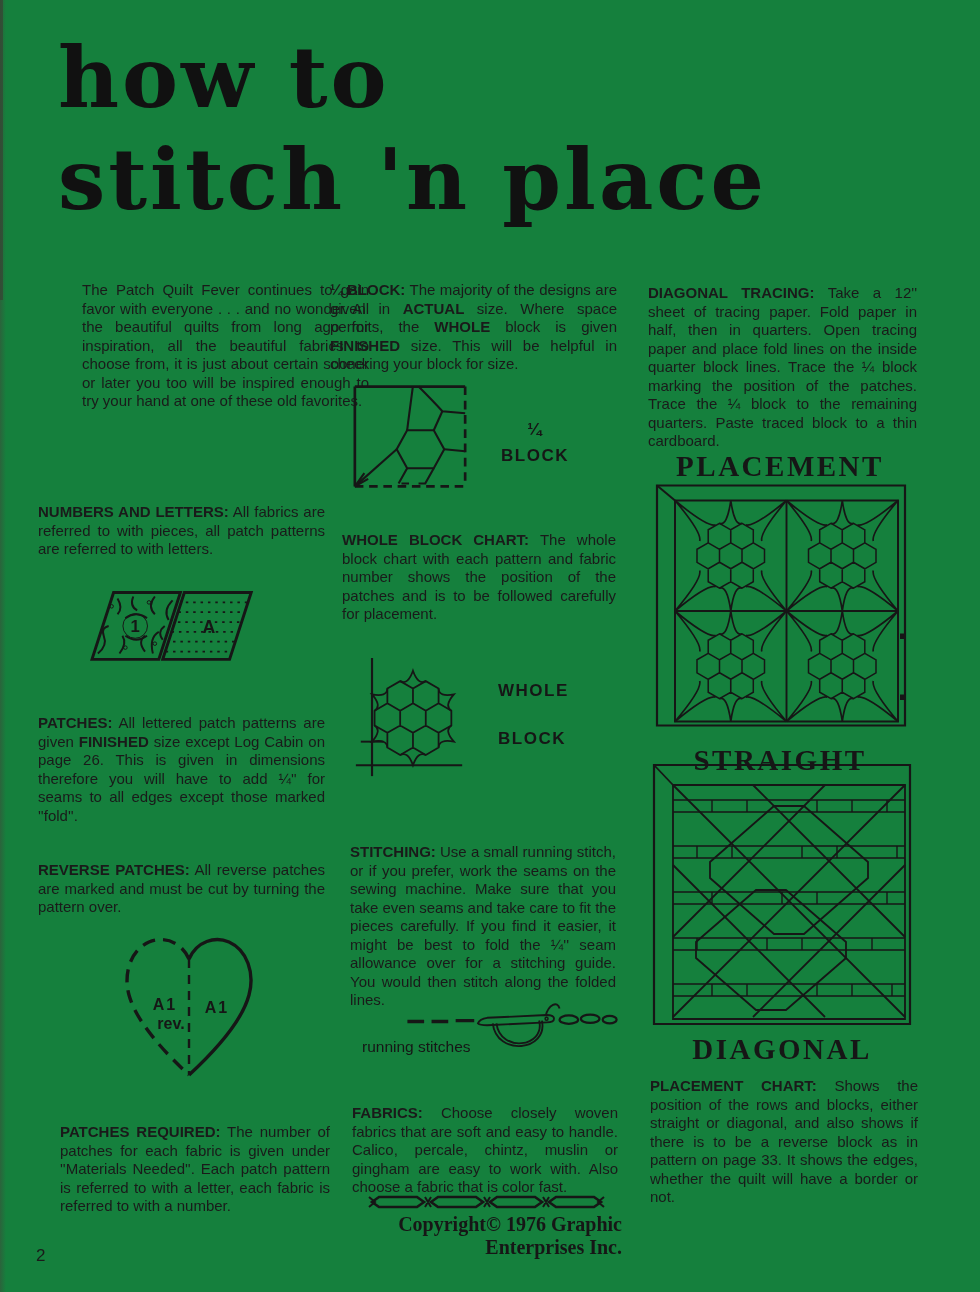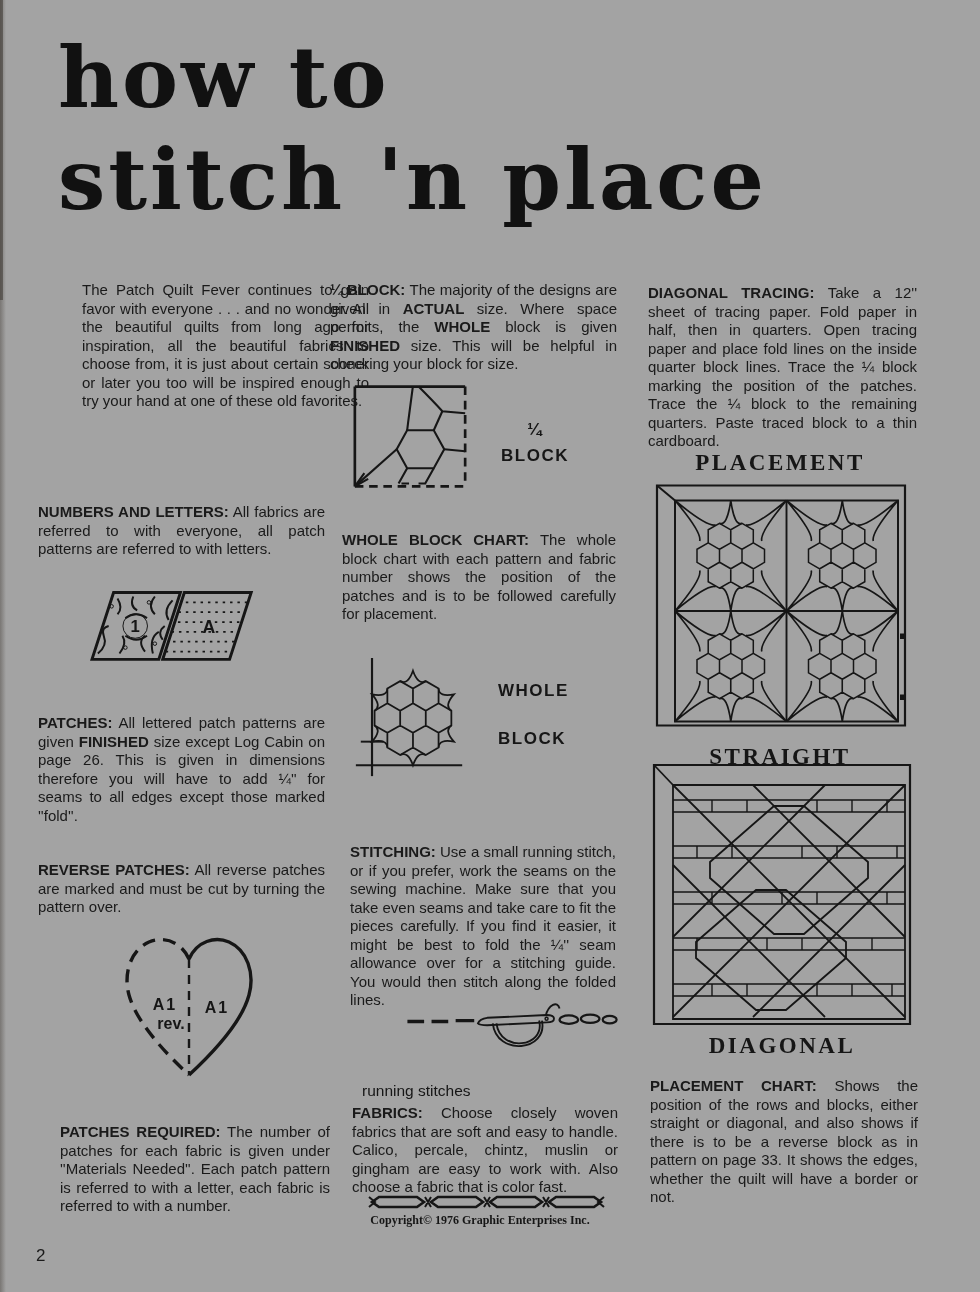--- a/index.html
+++ b/index.html
@@ -1,51 +1,51 @@
 <!DOCTYPE html>
 <html><head>
 <meta charset="utf-8">
 <style>
   html,body{margin:0;padding:0;}
   body{background:#6b6b6b;}
-  .page{position:relative;width:980px;height:1292px;background:#a3a3a3;overflow:hidden;
+  .page{position:relative;width:980px;height:1292px;background:#15803d;overflow:hidden;
         font-family:"Liberation Sans",sans-serif;color:#1a1a1a;}
   .edge-shadow{position:absolute;left:0;top:0;bottom:0;width:6px;
         background:linear-gradient(90deg,rgba(70,64,58,.45),rgba(70,64,58,0));}
   .edge-shadow-top{position:absolute;left:0;top:0;height:300px;width:3px;background:rgba(60,55,50,.55);}
   .title{position:absolute;font-family:"DejaVu Serif",serif;font-weight:bold;color:#111;
         font-size:84px;line-height:1;letter-spacing:3px;white-space:nowrap;}
   .para{position:absolute;font-size:15px;line-height:18.5px;text-align:justify;}
   .para b{font-weight:bold;}
   .caption-bold{position:absolute;font-weight:bold;font-size:17px;letter-spacing:1.5px;color:#161616;}
   .serif-head{position:absolute;font-family:"Liberation Serif",serif;font-weight:bold;
-        font-size:23px;letter-spacing:2.5px;text-align:center;color:#161616;}
+        font-size:29px;letter-spacing:2.5px;text-align:center;color:#161616;}
   .small-caption{position:absolute;font-size:15.5px;color:#161616;}
   .copyright{position:absolute;font-family:"Liberation Serif",serif;font-weight:bold;
-        font-size:12px;text-align:center;color:#161616;}
+        font-size:20px;text-align:right;color:#161616;}
   .pagenum{position:absolute;font-size:17px;color:#1a1a1a;}
   svg.dg{position:absolute;}
   svg.dg path,svg.dg line,svg.dg ellipse,svg.dg circle{stroke:#161616;fill:none;}
   svg.dg text{fill:#161616;stroke:none;font-family:"Liberation Sans",sans-serif;}
 </style>
 </head>
 <body>
 
 <div class="page">
   <div class="edge-shadow"></div>
   <div class="edge-shadow-top"></div>
 
   <div class="title" style="left:58px;top:36px;">how to</div>
   <div class="title" style="left:58px;top:138px;">stitch 'n place</div>
 
   <p class="para" style="left:38px;top:266px;width:287px;margin-left:44px;">
     <span>The Patch Quilt Fever continues to gain favor with everyone . . . and no wonder. All the beautiful quilts from long ago for inspiration, all the beautiful fabrics to choose from, it is just about certain sooner or later you too will be inspired enough to try your hand at one of these old favorites.</span>
   </p>
   <p class="para" style="left:38px;top:488px;width:287px;">
-    <b>NUMBERS AND LETTERS:</b><span> All fabrics are referred to with everyone, all patch patterns are referred to with letters.</span>
+    <b>NUMBERS AND LETTERS:</b><span> All fabrics are referred to with pieces, all patch patterns are referred to with letters.</span>
   </p>
 
   <svg class="dg" style="left:90px;top:586px;" width="172" height="78" viewBox="0 0 175 78">
     <path d="M2,74L70,74L92,6L24,6Z" stroke-width="3"></path>
     <g stroke-width="2">
       <path d="M8,68Q18,60 14,50Q11,42 19,40"></path>
       <path d="M30,68Q38,58 33,50"></path>
       <path d="M56,66Q48,56 56,50"></path>
       <path d="M64,68Q60,52 70,46"></path>
       <path d="M28,12Q34,22 28,28"></path>
@@ -140,21 +140,21 @@
     <path d="M8,24H26M34,24H52M60,23H80" stroke-width="3.6"></path>
     <path d="M84,26Q86,21 94,20L158,17Q166,17 166,21Q166,25 158,25L94,28Q86,28 84,26Z" fill="#f6f4ef" stroke-width="2"></path>
     <circle cx="158" cy="21" r="1.6" stroke-width="1.6"></circle>
     <path d="M157,18C160,6 170,1 172,10" stroke-width="2"></path>
     <path d="M150,23C157,52 108,58 104,26" stroke-width="2"></path>
     <path d="M153,23C160,56 104,62 100,26" stroke-width="2"></path>
     <ellipse cx="182" cy="22" rx="10" ry="4.5" stroke-width="2.4"></ellipse>
     <ellipse cx="205" cy="21" rx="10" ry="4.5" stroke-width="2.4"></ellipse>
     <ellipse cx="226" cy="22" rx="7.5" ry="4" stroke-width="2.4"></ellipse>
   </svg>
-  <div class="small-caption" style="left:362px;top:1038px;margin-top:44px;">running stitches</div>
+  <div class="small-caption" style="left:362px;top:1038px;">running stitches</div>
 
   <p class="para" style="left:352px;top:1089px;width:266px;">
     <b>FABRICS:</b><span> Choose closely woven fabrics that are soft and easy to handle. Calico, percale, chintz, muslin or gingham are easy to work with. Also choose a fabric that is color fast.</span>
   </p>
 
   <svg class="dg" style="left:366px;top:1193px;" width="240" height="18" viewBox="0 0 240 18">
     <g stroke-width="2.6">
       <path d="M6,9L13,4H51L58,9L51,14H13Z"></path>
       <path d="M65,9L72,4H110L117,9L110,14H72Z"></path>
       <path d="M124,9L131,4H169L176,9L169,14H131Z"></path>

